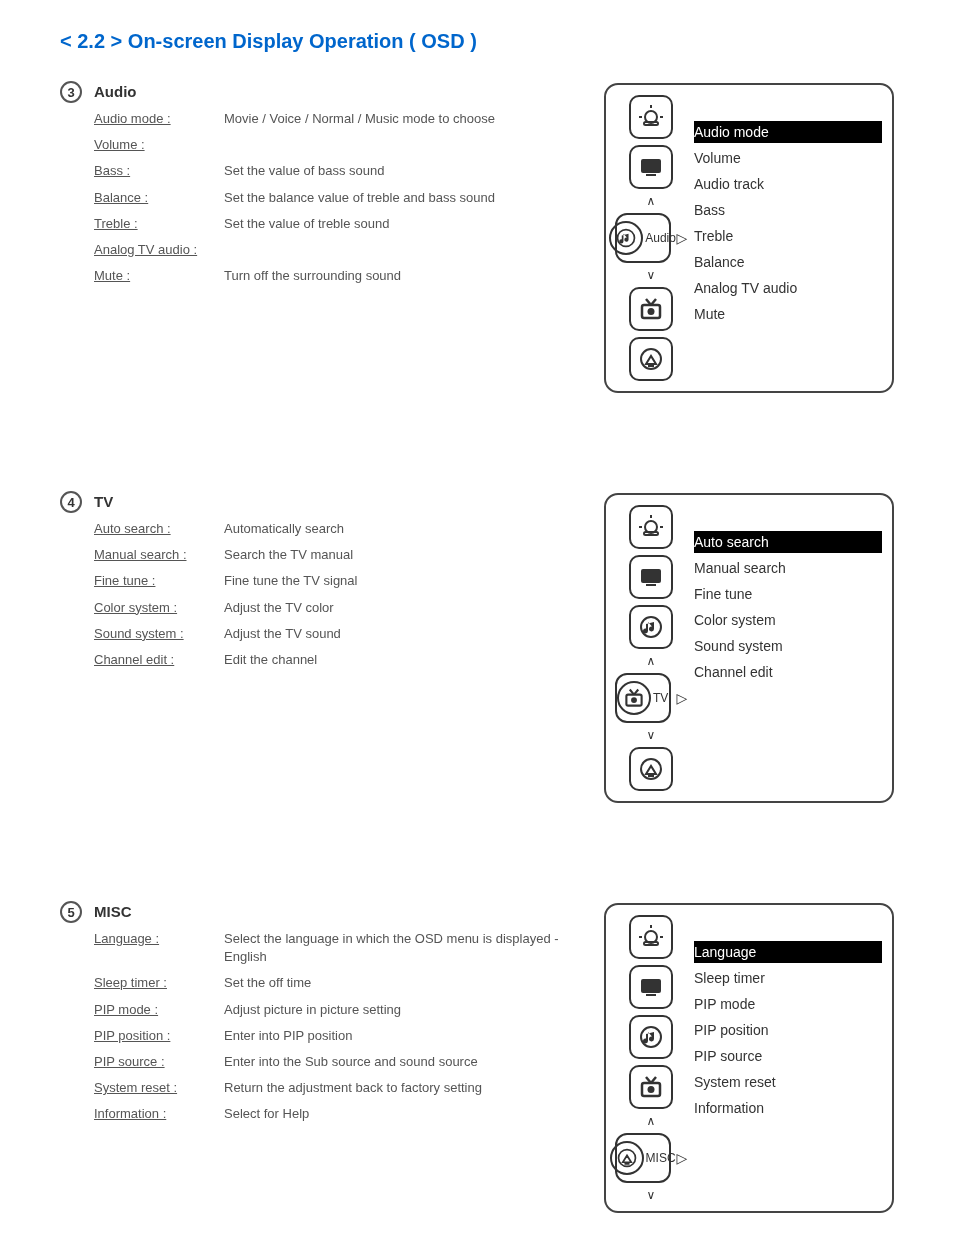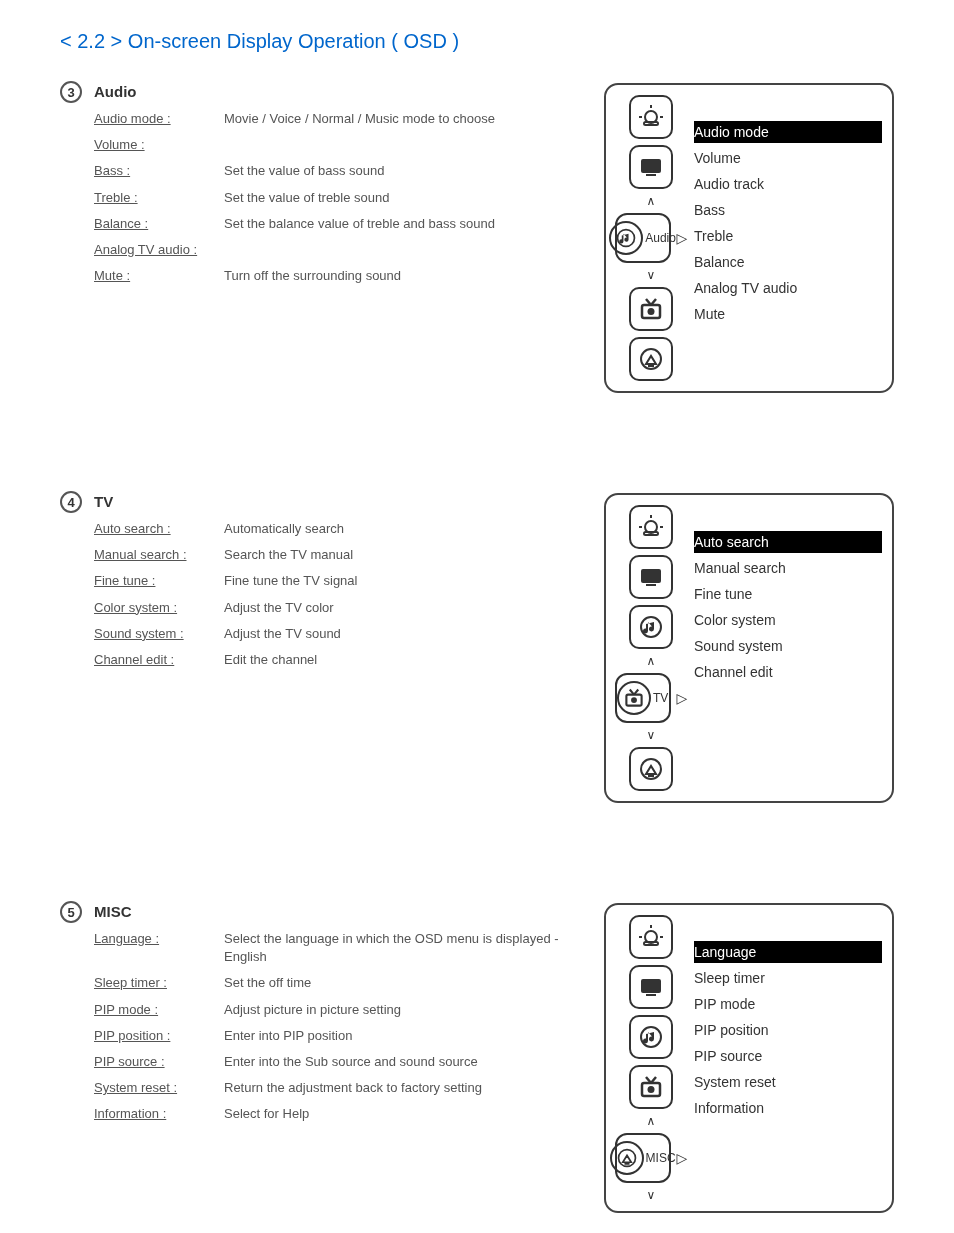--- a/index.html
+++ b/index.html
@@ -7,21 +7,21 @@
     font-family: Arial, Helvetica, sans-serif;
     font-size: 13px;
     color: #555;
     background: #fff;
     width: 954px;
     padding: 30px 60px 60px 60px;
   }
   .page-title {
     color: #0066cc;
     font-size: 20px;
-    font-weight: normal;
+    font-weight: bold;
     margin-bottom: 30px;
   }
   .section {
     display: flex;
     align-items: flex-start;
     margin-bottom: 100px;
   }
   .badge {
     width: 22px; height: 22px;
     border: 2px solid #555;
@@ -147,26 +147,26 @@
       <div class="def-desc">Movie / Voice / Normal / Music mode to choose</div>
     </div>
     <div class="def-row">
       <div class="def-label">Volume :</div>
     </div>
     <div class="def-row">
       <div class="def-label">Bass :</div>
       <div class="def-desc">Set the value of bass sound</div>
     </div>
     <div class="def-row">
+      <div class="def-label">Balance :</div>
+      <div class="def-desc">Set the balance value of treble and bass sound</div>
+    </div>
+    <div class="def-row">
       <div class="def-label">Treble :</div>
       <div class="def-desc">Set the value of treble sound</div>
-    </div>
-    <div class="def-row">
-      <div class="def-label">Balance :</div>
-      <div class="def-desc">Set the balance value of treble and bass sound</div>
     </div>
     <div class="def-row">
       <div class="def-label">Analog TV audio :</div>
     </div>
     <div class="def-row">
       <div class="def-label">Mute :</div>
       <div class="def-desc">Turn off the surrounding sound</div>
     </div>
         </div>
       </div>

